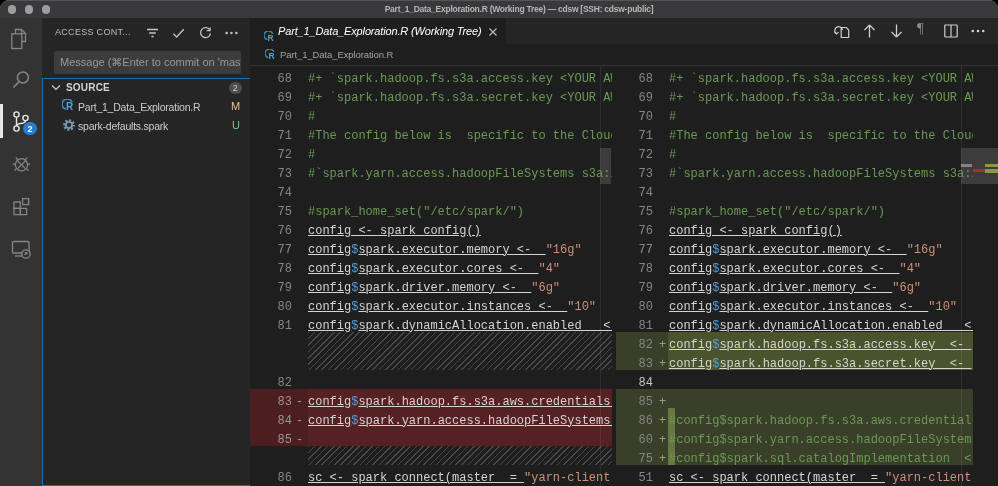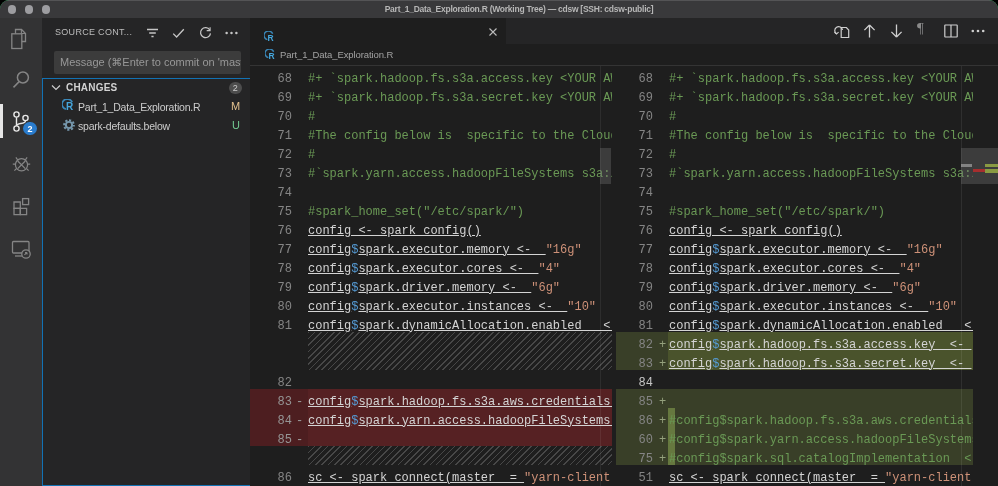--- a/index.html
+++ b/index.html
@@ -101,50 +101,51 @@
 <svg class="abs" style="left:155px;top:8px;" width="16" height="15" viewBox="0 0 16 15" fill="none" stroke="#c5c5c5" stroke-width="1.3">
  <path d="M12.8 4.0 A5 5 0 1 0 13.5 7.3"></path>
  <path d="M13.1 1.2 V4.6 H9.7" stroke-width="1.1"></path>
 </svg>
 <svg class="abs" style="left:180.5px;top:7px;" width="17" height="16" viewBox="0 0 17 16" fill="#c5c5c5">
  <circle cx="3.6" cy="8" r="1.25"></circle>
         <circle cx="8.5" cy="8" r="1.25"></circle>
         <circle cx="13.4" cy="8" r="1.25"></circle>
 </svg>
 
-<div class="abs" style="left:13px;top:9px;font-size:9px;letter-spacing:0.3px;color:#bcbcbc;">SOURCE CONT...</div>
+<div class="abs" style="left:13px;top:9px;font-size:9px;letter-spacing:0.3px;color:#bcbcbc;">ACCESS CONT...</div>
 <div class="abs" style="left:12px;top:32.5px;width:187px;height:23px;background:#3c3c3c;border-radius:2px;overflow:hidden;">
   <div class="abs" style="left:6px;top:0;line-height:23px;font-size:11px;color:#989898;white-space:nowrap;">Message (⌘Enter to commit on 'mast</div>
 </div>
 <div class="abs" style="left:-0.5px;top:60px;width:209.5px;height:408px;border:1px solid #1272b4;box-sizing:border-box;"></div>
 <svg class="abs" style="left:9px;top:65px;" width="10" height="9" viewBox="0 0 10 9" fill="none" stroke="#cccccc" stroke-width="1.2">
         <path d="M1 2.5 L5 6.5 L9 2.5"></path>
       </svg>
-<div class="abs" style="left:24px;top:64px;font-size:10px;font-weight:bold;color:#d2d2d2;letter-spacing:0.2px;">CHANGES</div>
+<div class="abs" style="left:24px;top:64px;font-size:10px;font-weight:bold;color:#d2d2d2;letter-spacing:0.2px;">SOURCE</div>
 <div class="abs" style="left:187px;top:63.5px;width:12.5px;height:12.5px;border-radius:50%;background:#4d4d4d;color:#cccccc;font-size:9px;text-align:center;line-height:13px;">2</div>
 <div class="abs" style="left:36px;top:83px;font-size:10.5px;letter-spacing:-0.22px;color:#cccccc;">Part_1_Data_Exploration.R</div>
 <div class="abs" style="left:189px;top:81.5px;font-size:11px;color:#e2c08d;">M</div>
-<div class="abs" style="left:36px;top:101.5px;font-size:10.5px;letter-spacing:-0.22px;color:#cccccc;">spark-defaults.below</div>
+<div class="abs" style="left:36px;top:101.5px;font-size:10.5px;letter-spacing:-0.22px;color:#cccccc;">spark-defaults.spark</div>
 <div class="abs" style="left:190px;top:100.5px;font-size:11px;color:#73c991;">U</div>
 <svg class="abs" style="left:20px;top:81px;" width="13.0" height="13.0" viewBox="0 0 13 13" fill="none">
  <path d="M10.2 3.2 A5.3 5.1 0 1 0 3.9 10.1" stroke="#3a87b8" stroke-width="1.7"></path>
  <text x="4.1" y="11.2" font-family="Liberation Sans,sans-serif" font-size="10" font-weight="bold" fill="#45a6dc">R</text>
 </svg>
       <svg class="abs" style="left:19.5px;top:99.5px;" width="14" height="14" viewBox="0 0 14 14" fill="none">
  <circle cx="7" cy="7" r="3.1" stroke="#7697ac" stroke-width="1.9"></circle>
  <circle cx="7" cy="7" r="4.9" stroke="#7697ac" stroke-width="1.9" stroke-dasharray="2.2 1.65" stroke-dashoffset="0.6"></circle>
 </svg>
     </div>
   <div id="editor">
     <div id="tabs">
       <div id="tab1">
           <svg class="abs" style="left:13.5px;top:13px;" width="11.049999999999999" height="11.049999999999999" viewBox="0 0 13 13" fill="none">
  <path d="M10.2 3.2 A5.3 5.1 0 1 0 3.9 10.1" stroke="#3a87b8" stroke-width="1.7"></path>
  <text x="4.1" y="11.2" font-family="Liberation Sans,sans-serif" font-size="10" font-weight="bold" fill="#45a6dc">R</text>
 </svg>
+          <span class="tabtxt">Part_1_Data_Exploration.R (Working Tree)</span>
           <svg class="abs" style="left:238px;top:8.5px;" width="10" height="10" viewBox="0 0 10 10" fill="none" stroke="#bdbdbd" stroke-width="1.1">
  <path d="M1.5 1.5 L8.5 8.5 M8.5 1.5 L1.5 8.5"></path>
 </svg>
         </div>
 
 <svg class="abs" style="left:583px;top:4px;" width="19" height="18" viewBox="0 0 19 18" fill="none" stroke="#cfcfcf" stroke-width="1.2">
  <path d="M8.2 5.5 H13.4 L15.7 8 V15.5 H8.2 Z" fill="#252526"></path>
  <path d="M3.4 11.8 A3.9 3.9 0 1 1 9.5 8"></path>
  <path d="M1.5 10 L3.5 12 L5.6 10.2" stroke-width="1.1" fill="none"></path>
 </svg>

